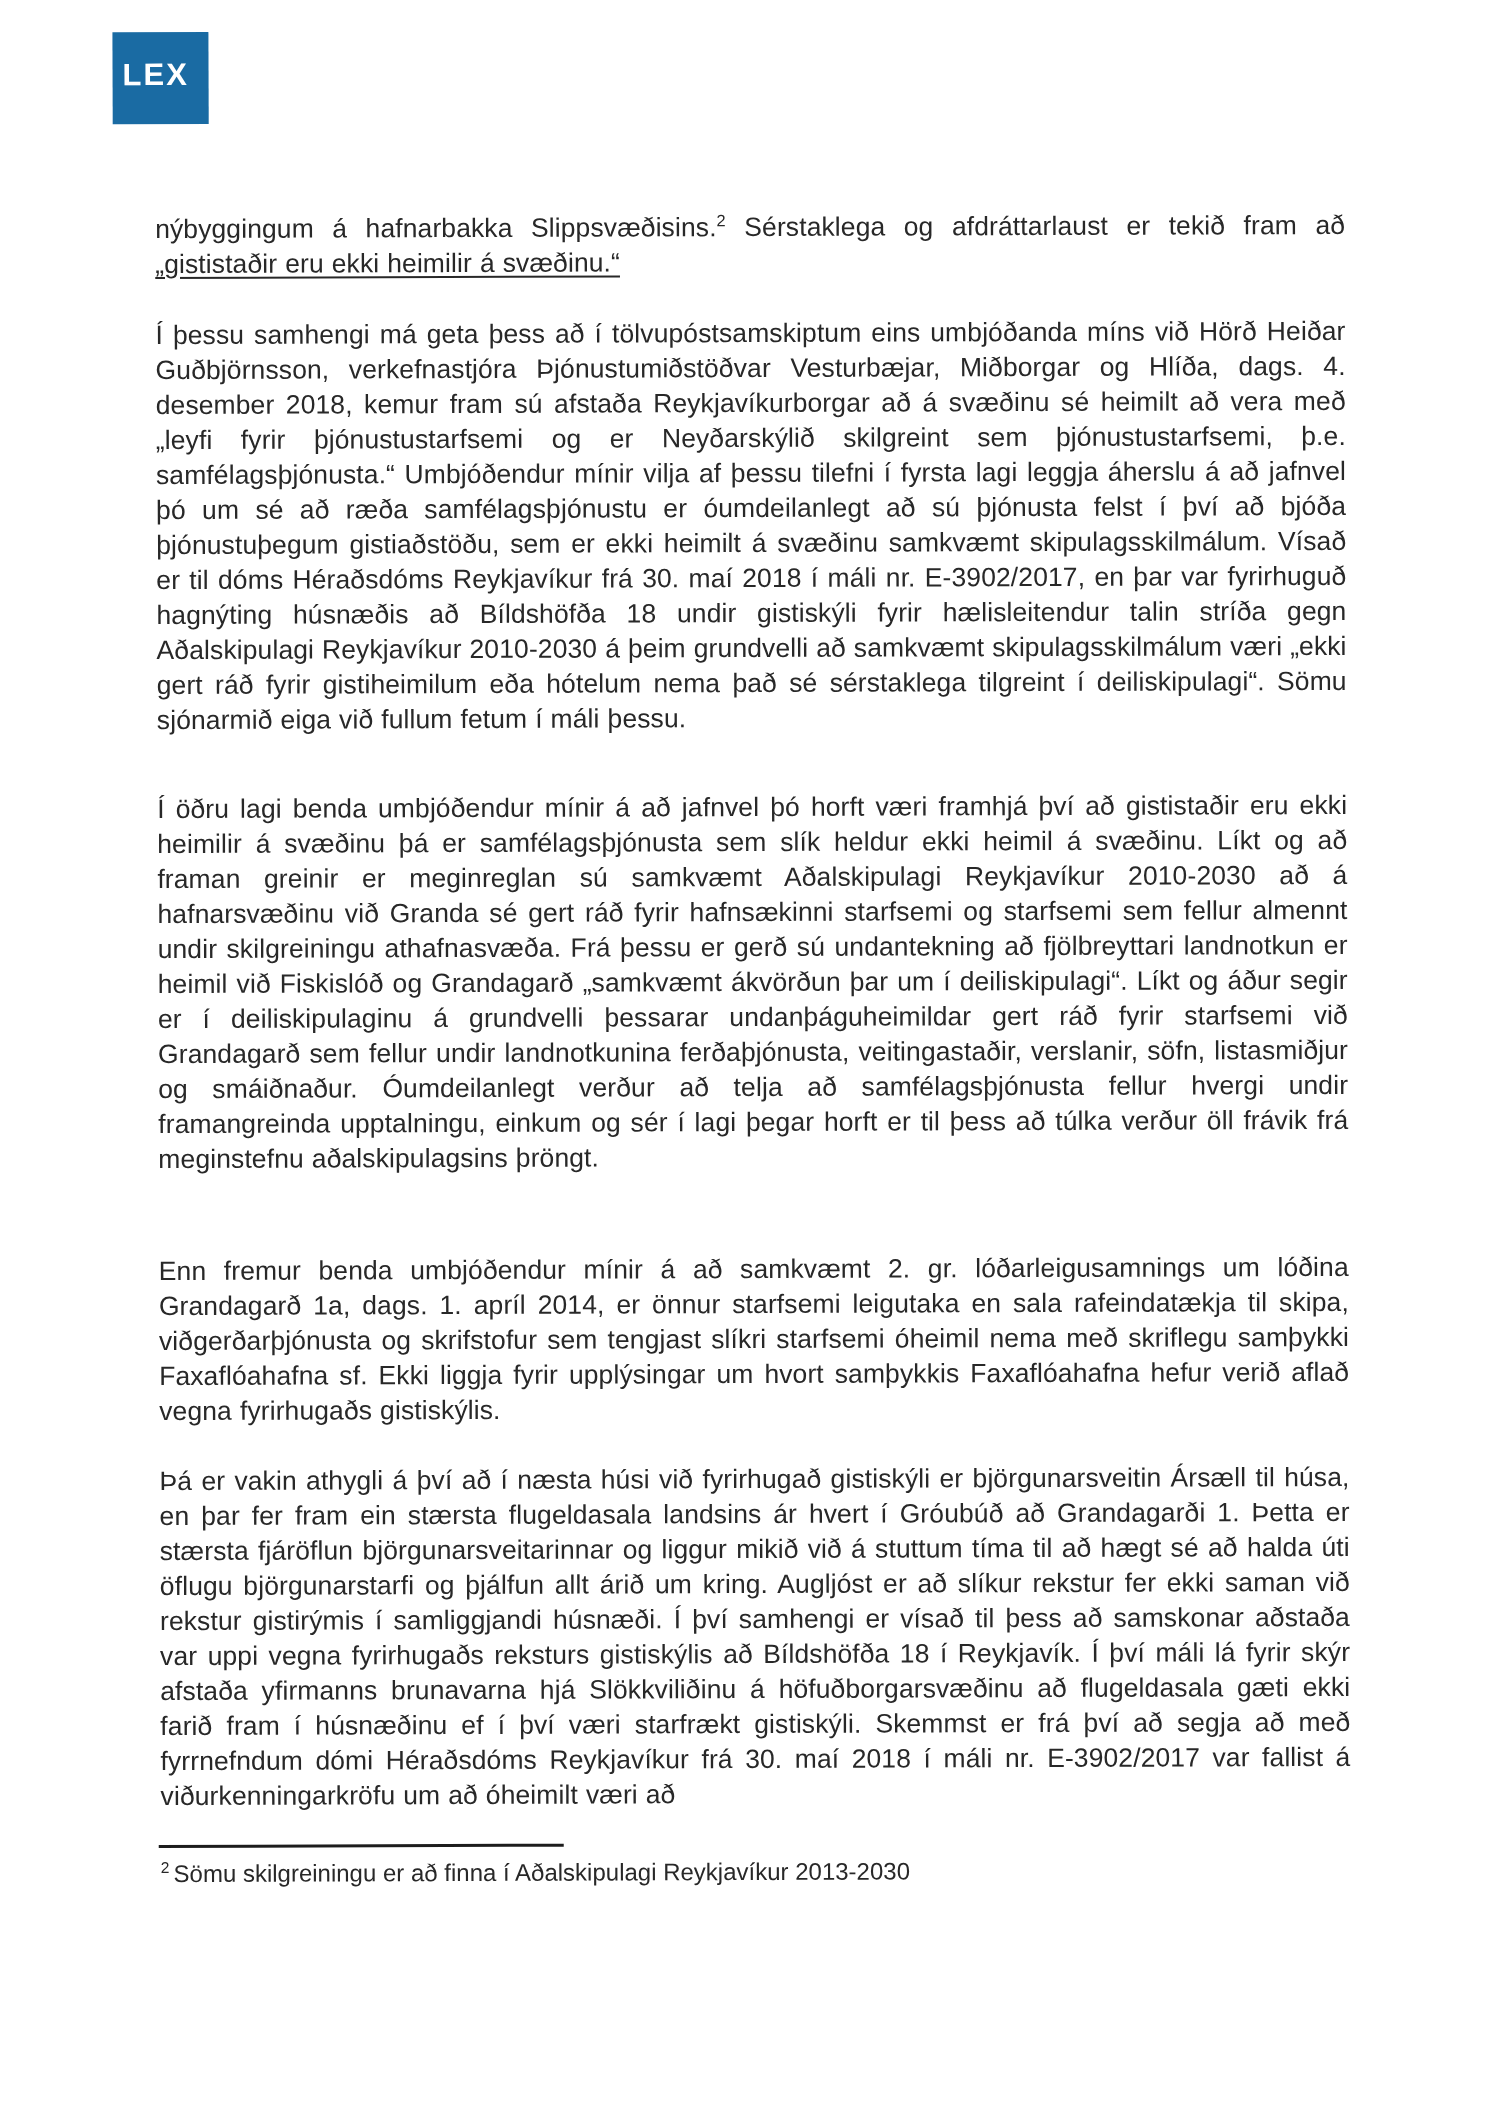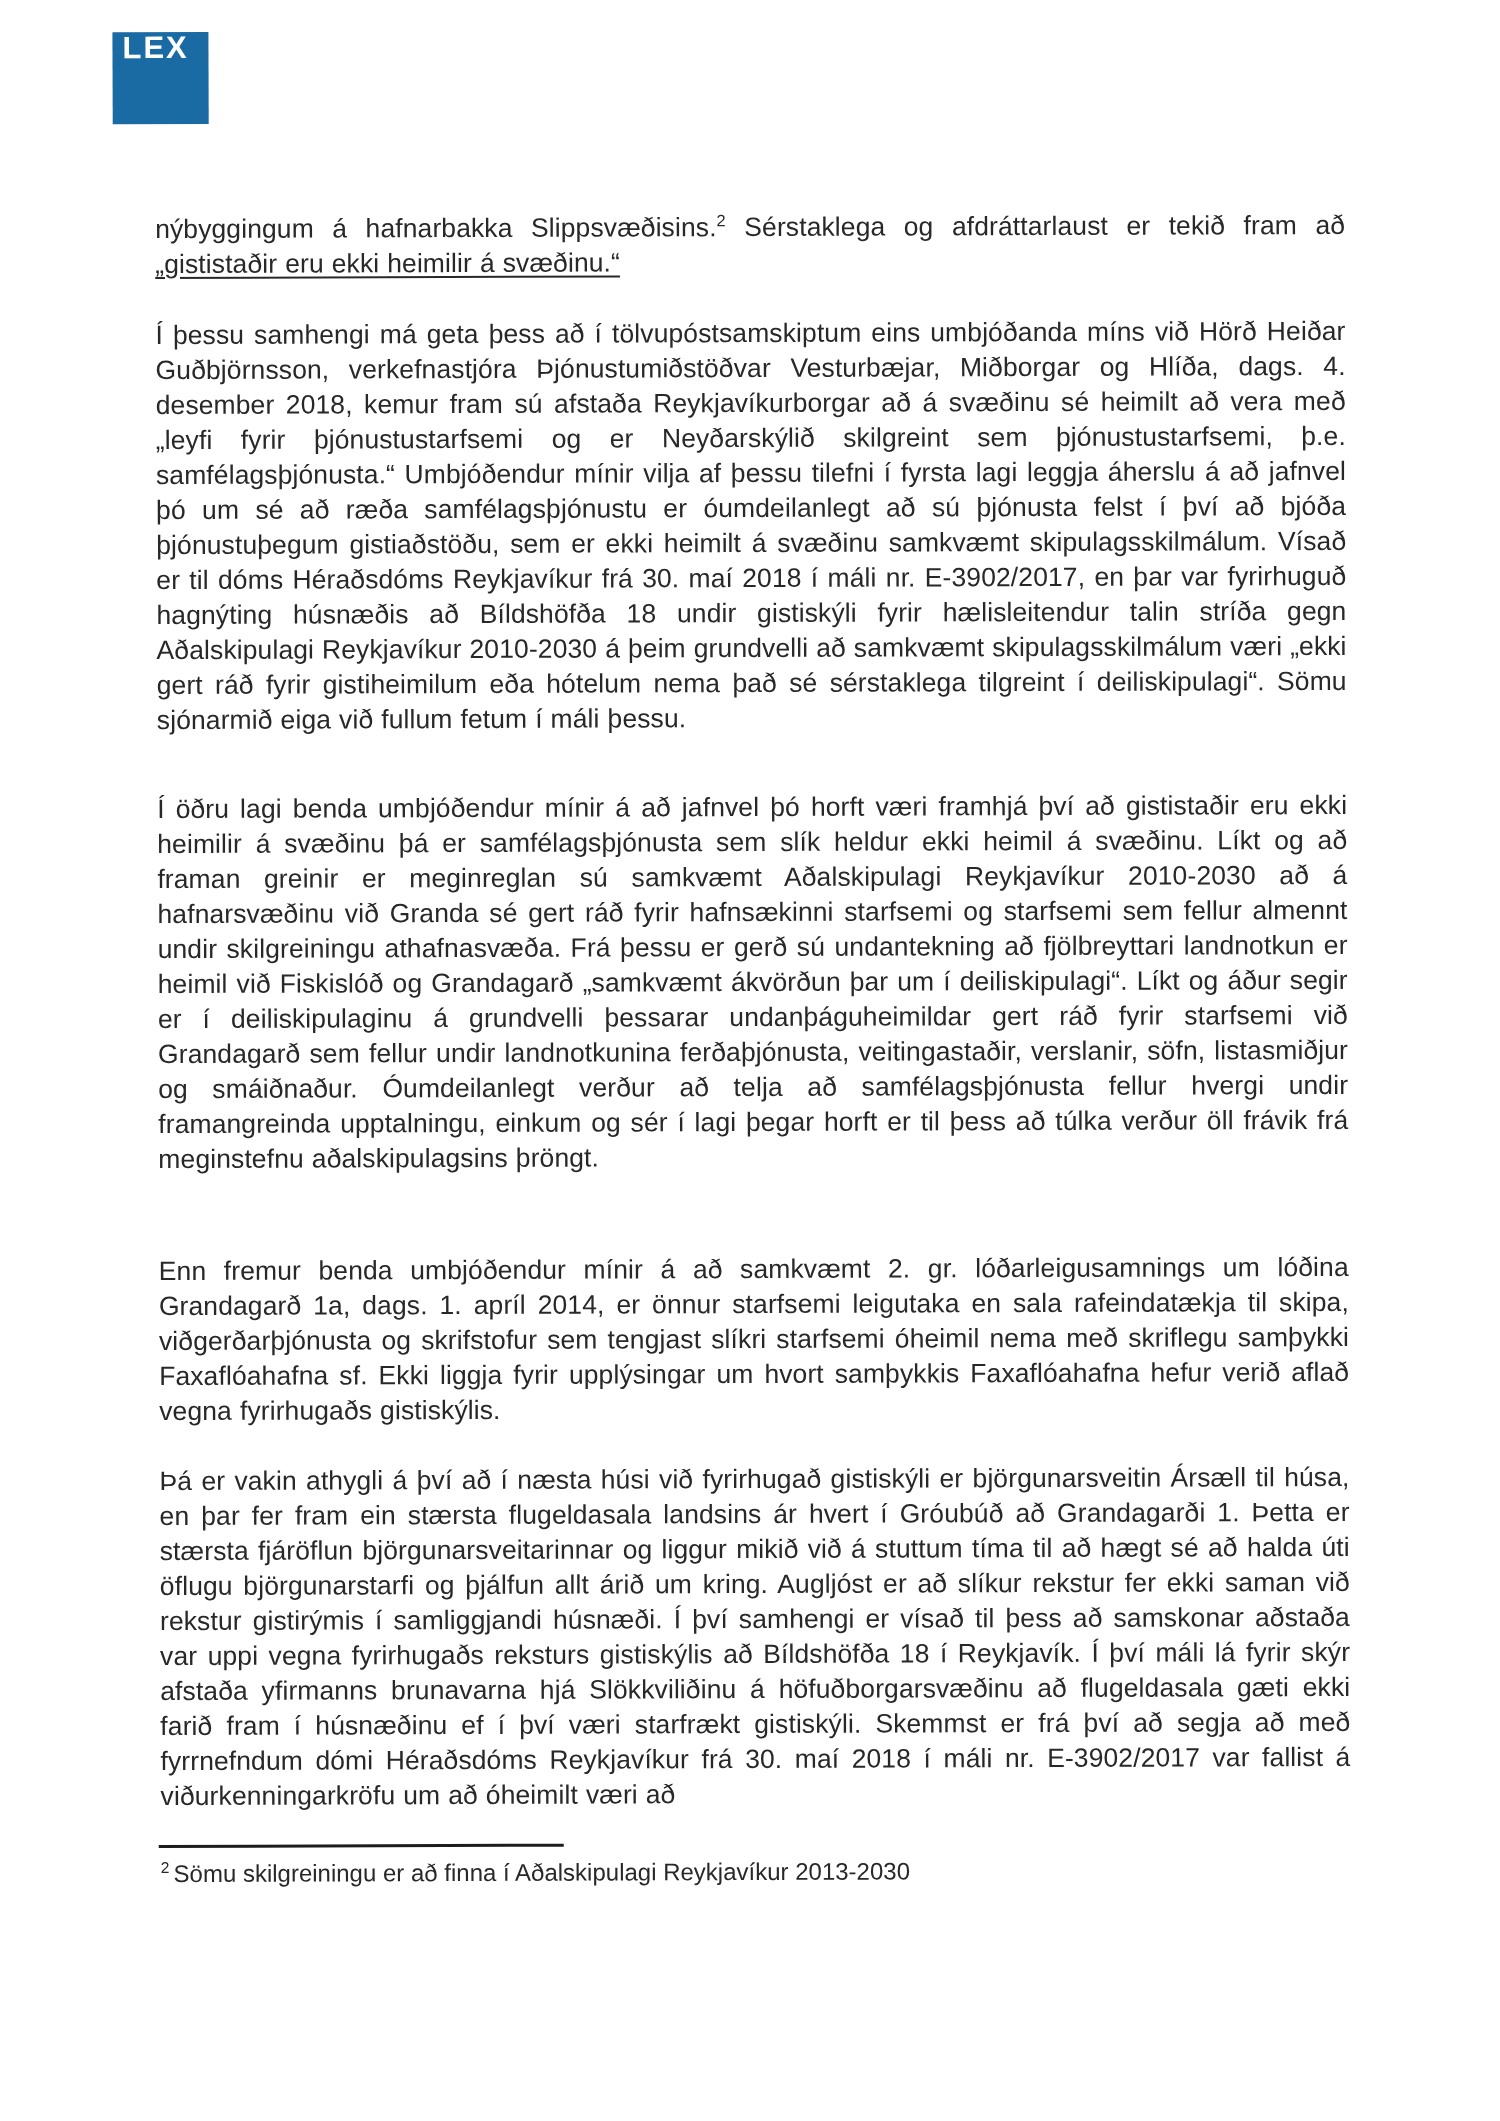--- a/index.html
+++ b/index.html
@@ -23,21 +23,21 @@
     transform-origin: 50% 50%;
   }
   .logo {
     position: absolute;
     left: 116px;
     top: 30px;
     width: 96px;
     height: 92px;
     background: var(--logo_bg, #1a6ba3);
     display: flex;
-    align-items: flex-start;
+    align-items: center;
     box-sizing: border-box;
     padding: 0 0 8px 10px;
   }
   .logo-text {
     color: var(--logo_text, #ffffff);
     font-weight: bold;
     font-size: 31px;
     letter-spacing: 2px;
     line-height: 1;
   }

